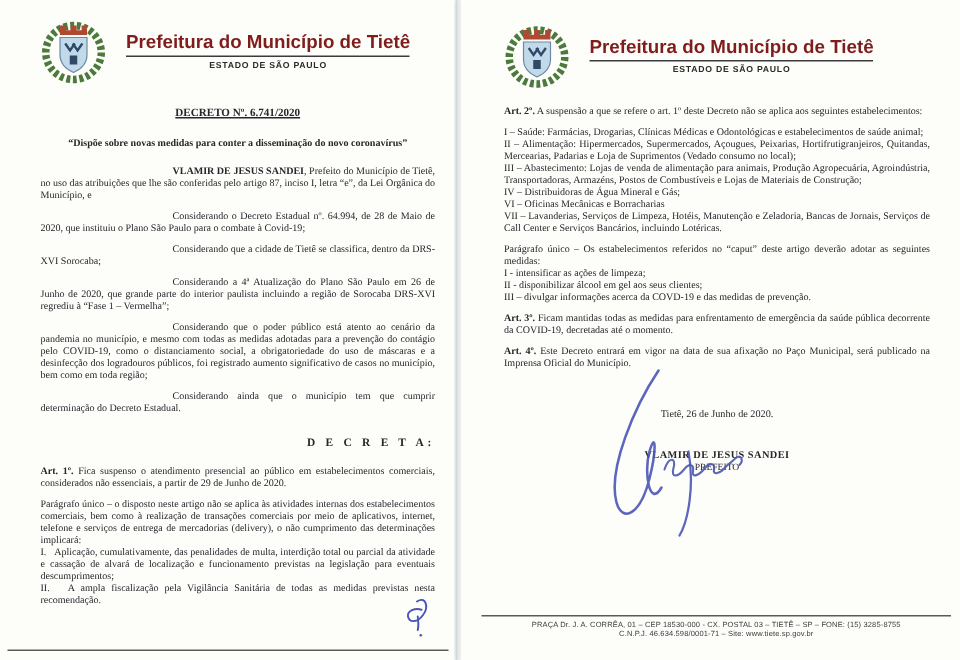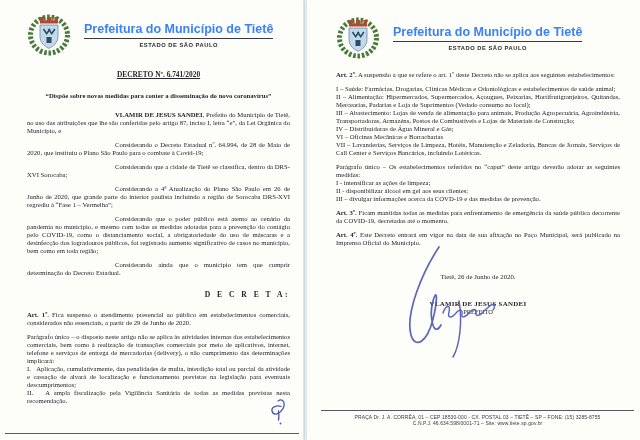--- a/index.html
+++ b/index.html
@@ -9,21 +9,21 @@
   .page { position:absolute; top:0; height:440px; background:#fdfdfa; box-shadow:0 0 3px rgba(0,0,0,.12); }
   .page-left  { left:0;   width:303px; padding:10px 13px 0 27px; }
   .page-right { left:307px; width:333px; padding:13px 20px 0 29px; }
 
   .scan-line { position:absolute; top:0; height:440px; width:1px; background:#bcd4e6; opacity:.55; }
 
   .page-header { display:flex; align-items:flex-start; }
   .crest { flex:0 0 auto; margin-right:13px; }
   .header-text { flex:1; text-align:center; padding-top:9px; margin-right:45px; }
   .header-title { font-family:"Liberation Sans", sans-serif; font-weight:bold; font-size:12.5px;
-                  color:#3b82f6; display:inline-block; border-bottom:1.6px solid #3a3a3d; padding-bottom:2px; white-space:nowrap; }
+                  color:#7f1d1d; display:inline-block; border-bottom:1.6px solid #3a3a3d; padding-bottom:2px; white-space:nowrap; }
   .header-subtitle { font-family:"Liberation Sans", sans-serif; font-weight:bold; font-size:5.8px;
                      letter-spacing:.5px; margin-top:3px; color:#2b2b2e; }
 
   .decree-number { text-align:center; font-weight:bold; font-size:7.4px; text-decoration:underline; margin-top:14px; }
   .epigraph { text-align:center; font-weight:bold; font-size:6.7px; margin-top:13px; }
 
   .para { font-size:6.7px; line-height:8px; text-align:justify; }
   .indent { text-indent:88px; }
   .gap { margin-top:6px; }
   .body-start { margin-top:12px; }

